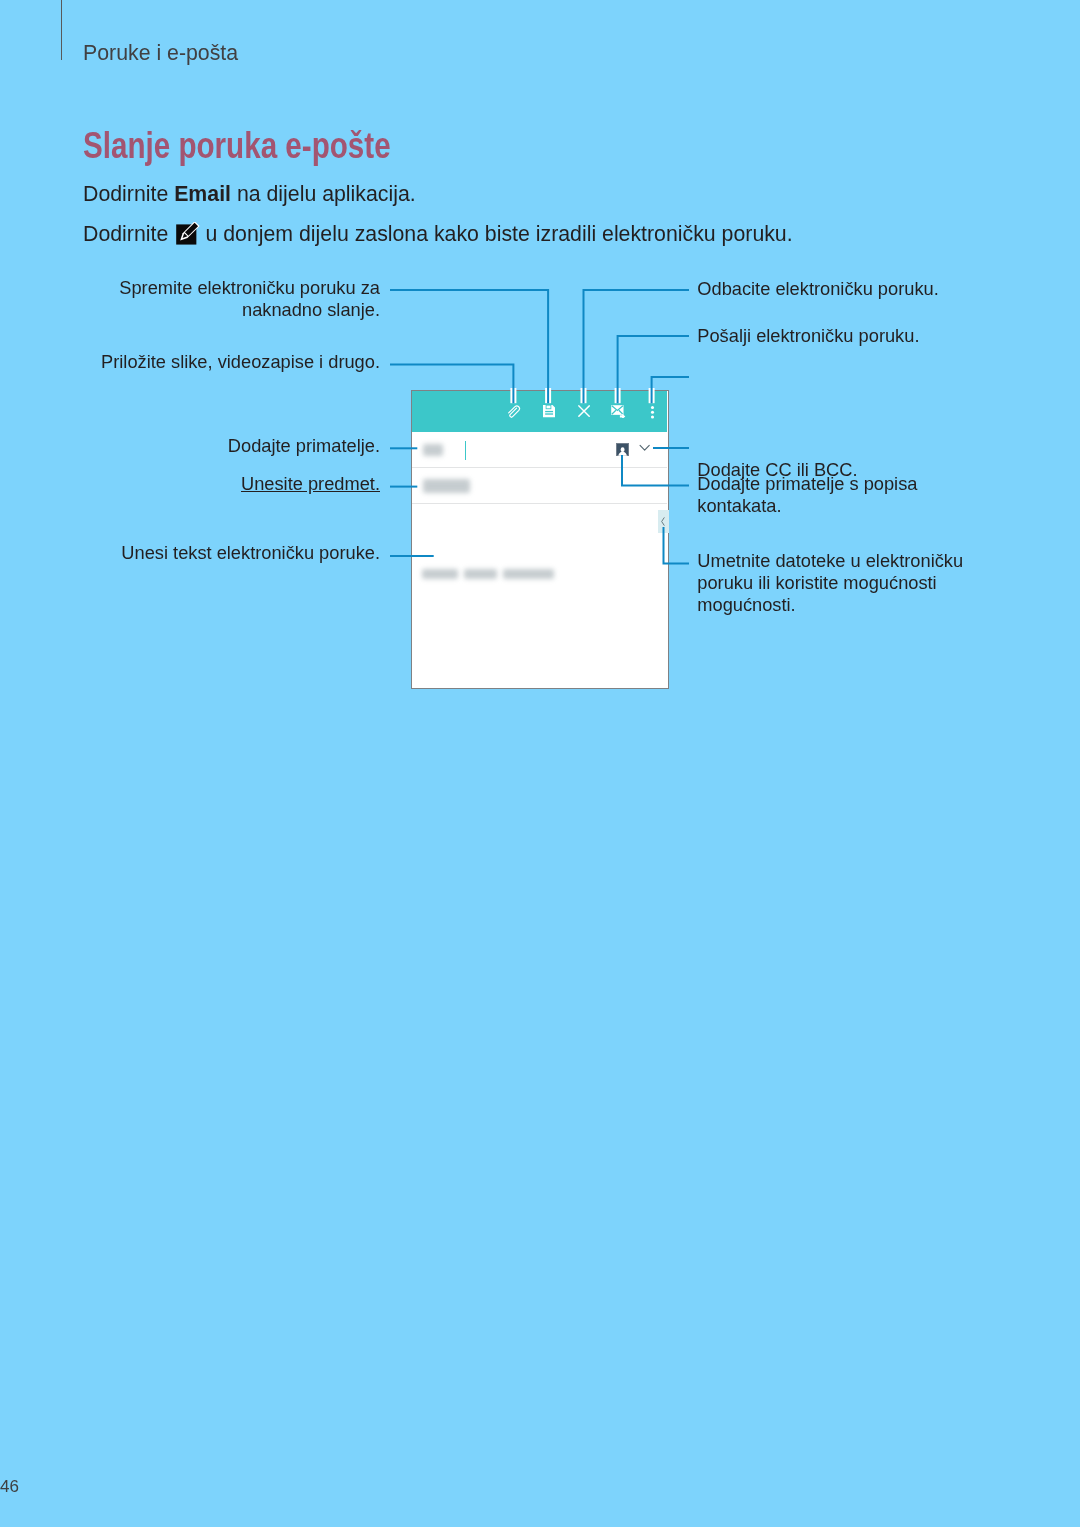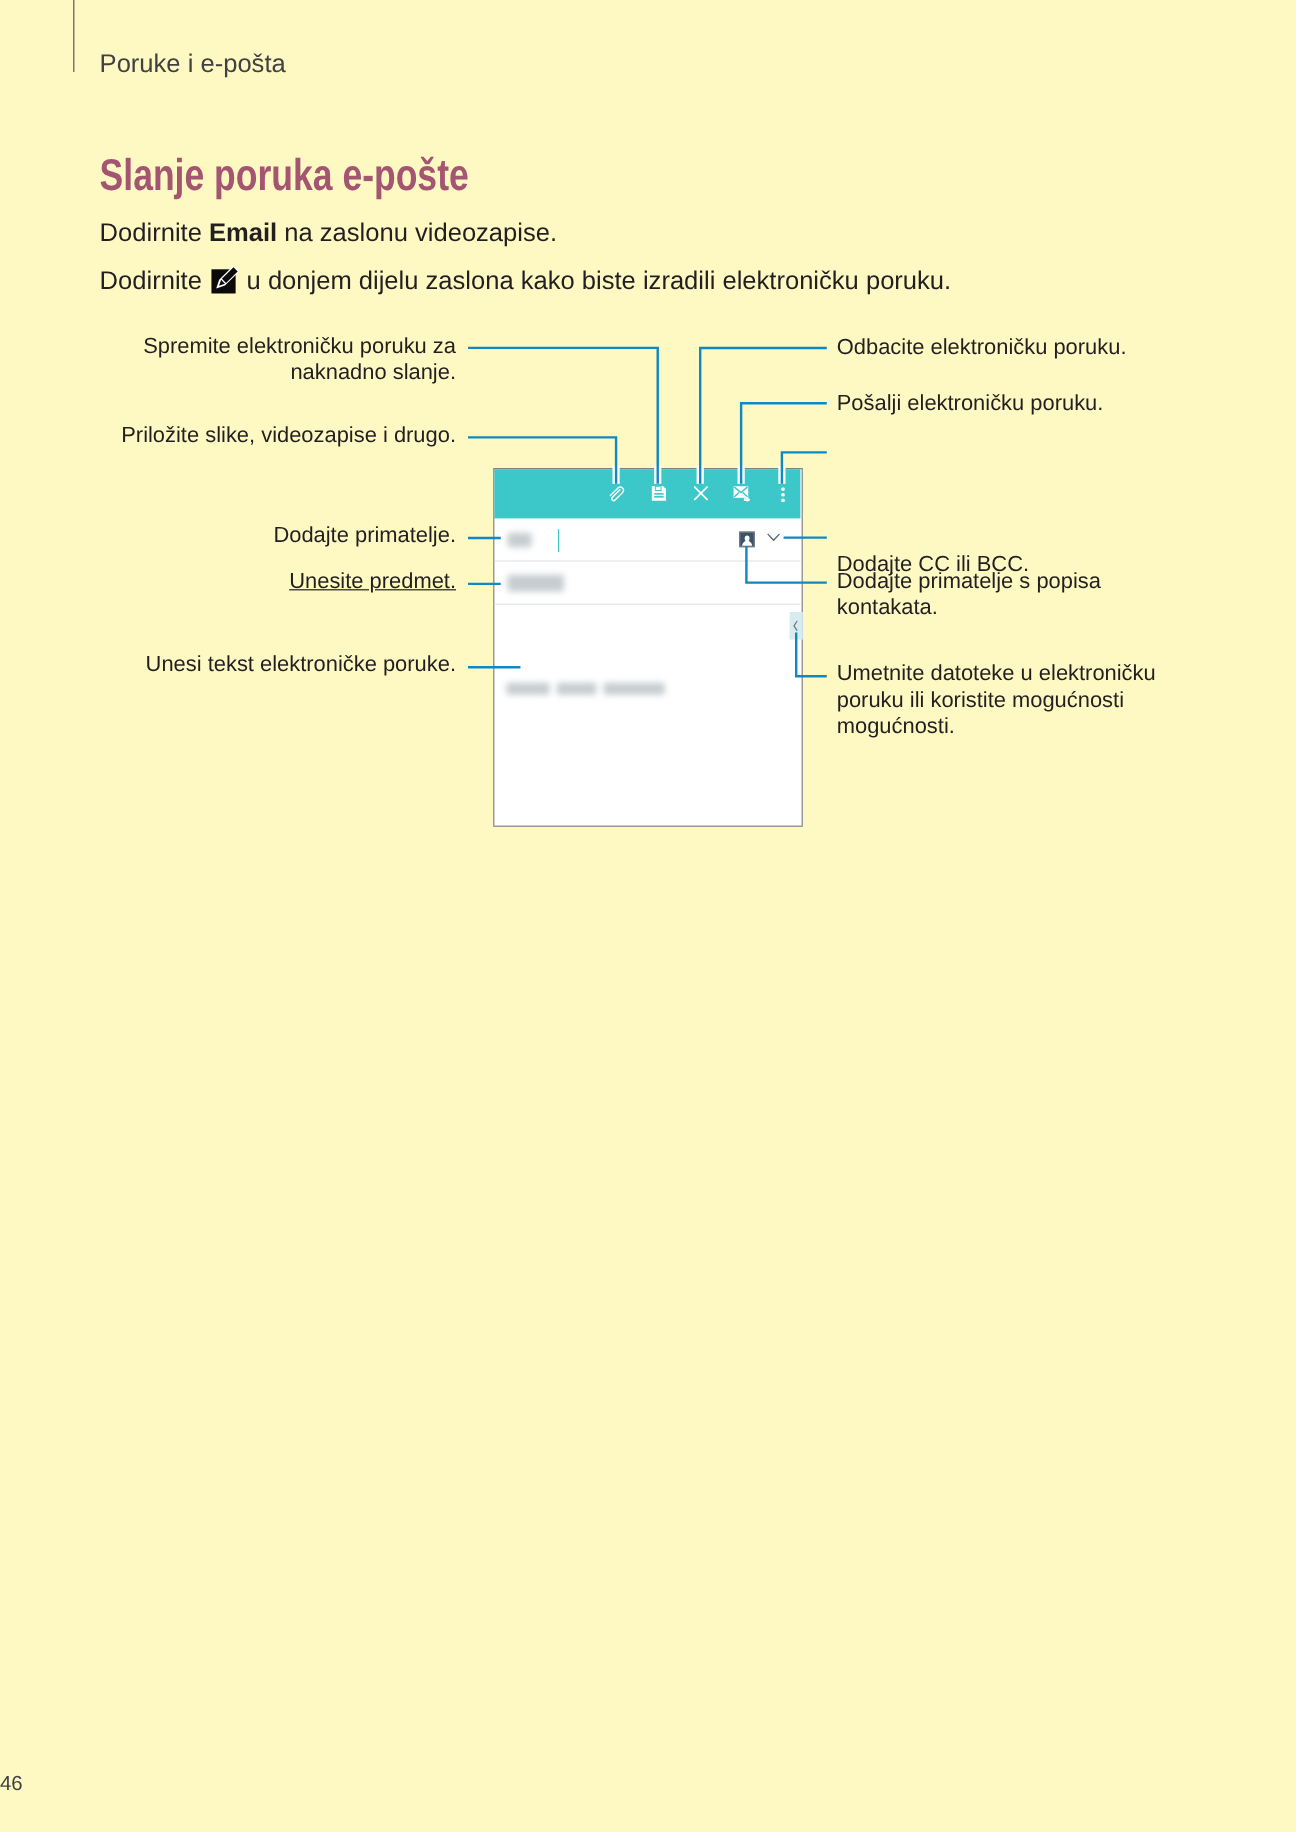--- a/index.html
+++ b/index.html
@@ -1,17 +1,17 @@
 <!DOCTYPE html>
 <html><head>
 <meta charset="utf-8">
 <style>
   html,body{margin:0;padding:0;background:#fff;}
   body{width:1080px;height:1527px;font-family:"Liberation Sans",sans-serif;}
-  .page{position:relative;width:1080px;height:1527px;overflow:hidden;background:#fef9c3;}
+  .page{position:relative;width:1080px;height:1527px;overflow:hidden;background:#7dd3fc;}
 
   
   .hdr-rule{position:absolute;left:61px;top:0;width:1.2px;height:60px;background:#58595b;}
   .hdr-text{position:absolute;left:83px;top:41px;font-size:21.3px;color:#414042;white-space:nowrap;}
 
   
   .title{position:absolute;left:83px;top:125px;font-size:37px;font-weight:bold;color:#a35571;white-space:nowrap;transform:scaleX(0.80);transform-origin:0 0;}
 
   
   .para{position:absolute;left:83px;font-size:21.3px;color:#231f20;white-space:nowrap;}
@@ -46,21 +46,21 @@
 </head>
 <body>
 
 <div class="page">
 
   <div class="hdr-rule"></div>
   <div class="hdr-text">Poruke i e-pošta</div>
 
   <div class="title">Slanje poruka e-pošte</div>
 
-  <div class="para" id="para1"><span>Dodirnite </span><b>Email</b><span> na zaslonu videozapise.</span></div>
+  <div class="para" id="para1"><span>Dodirnite </span><b>Email</b><span> na dijelu aplikacija.</span></div>
 
   <div class="para" id="para2"><span>Dodirnite</span>&nbsp;<span class="compose-ico"><svg width="24.4" height="23.2" viewBox="0 0 49 46.5">
   <rect x="2.4" y="4.8" width="40.5" height="40.5" fill="#0a0a0a"></rect>
   <path d="M49.5 8.2 L39.5 -1.8 L15.3 22.4 L10.4 37.1 L25.0 32.1 Z" fill="#ffffff"></path>
   <path d="M46.3 8.3 L39.4 1.4 L20.0 20.8 L26.9 27.7 Z" fill="#0a0a0a"></path>
   <path d="M18.6 22.4 L25.0 28.8 L15.2 32.2 Z" fill="#0a0a0a"></path>
 </svg></span>&nbsp;<span>u donjem dijelu zaslona kako biste izradili elektroničku poruku.</span></div>
 
   <svg id="lines" viewBox="0 0 1080 1527">
     <g fill="none" stroke="#ffffff" stroke-width="6">
@@ -103,21 +103,21 @@
   <div class="co co-l" style="left:80px;top:351px;width:300px;">
     <div>Priložite slike, videozapise i drugo.</div>
   </div>
   <div class="co co-l" style="left:80px;top:435px;width:300px;">
     <div>Dodajte primatelje.</div>
   </div>
   <div class="co co-l" style="left:80px;top:473px;width:300px;text-decoration:underline;">
     <div>Unesite predmet.</div>
   </div>
   <div class="co co-l" style="left:80px;top:542px;width:300px;">
-    <div>Unesi tekst elektroničke poruke.</div>
+    <div>Unesi tekst elektroničku poruke.</div>
   </div>
 
   <div class="co co-r" style="left:697.3px;top:278px;width:300px;">
     <div>Odbacite elektroničku poruku.</div>
   </div>
   <div class="co co-r" style="left:697.3px;top:324.5px;width:300px;">
     <div>Pošalji elektroničku poruku.</div>
   </div>
   <div class="co co-r" style="left:697.3px;top:434.5px;width:300px;margin-top:24px;">
     <div>Dodajte CC ili BCC.</div>

